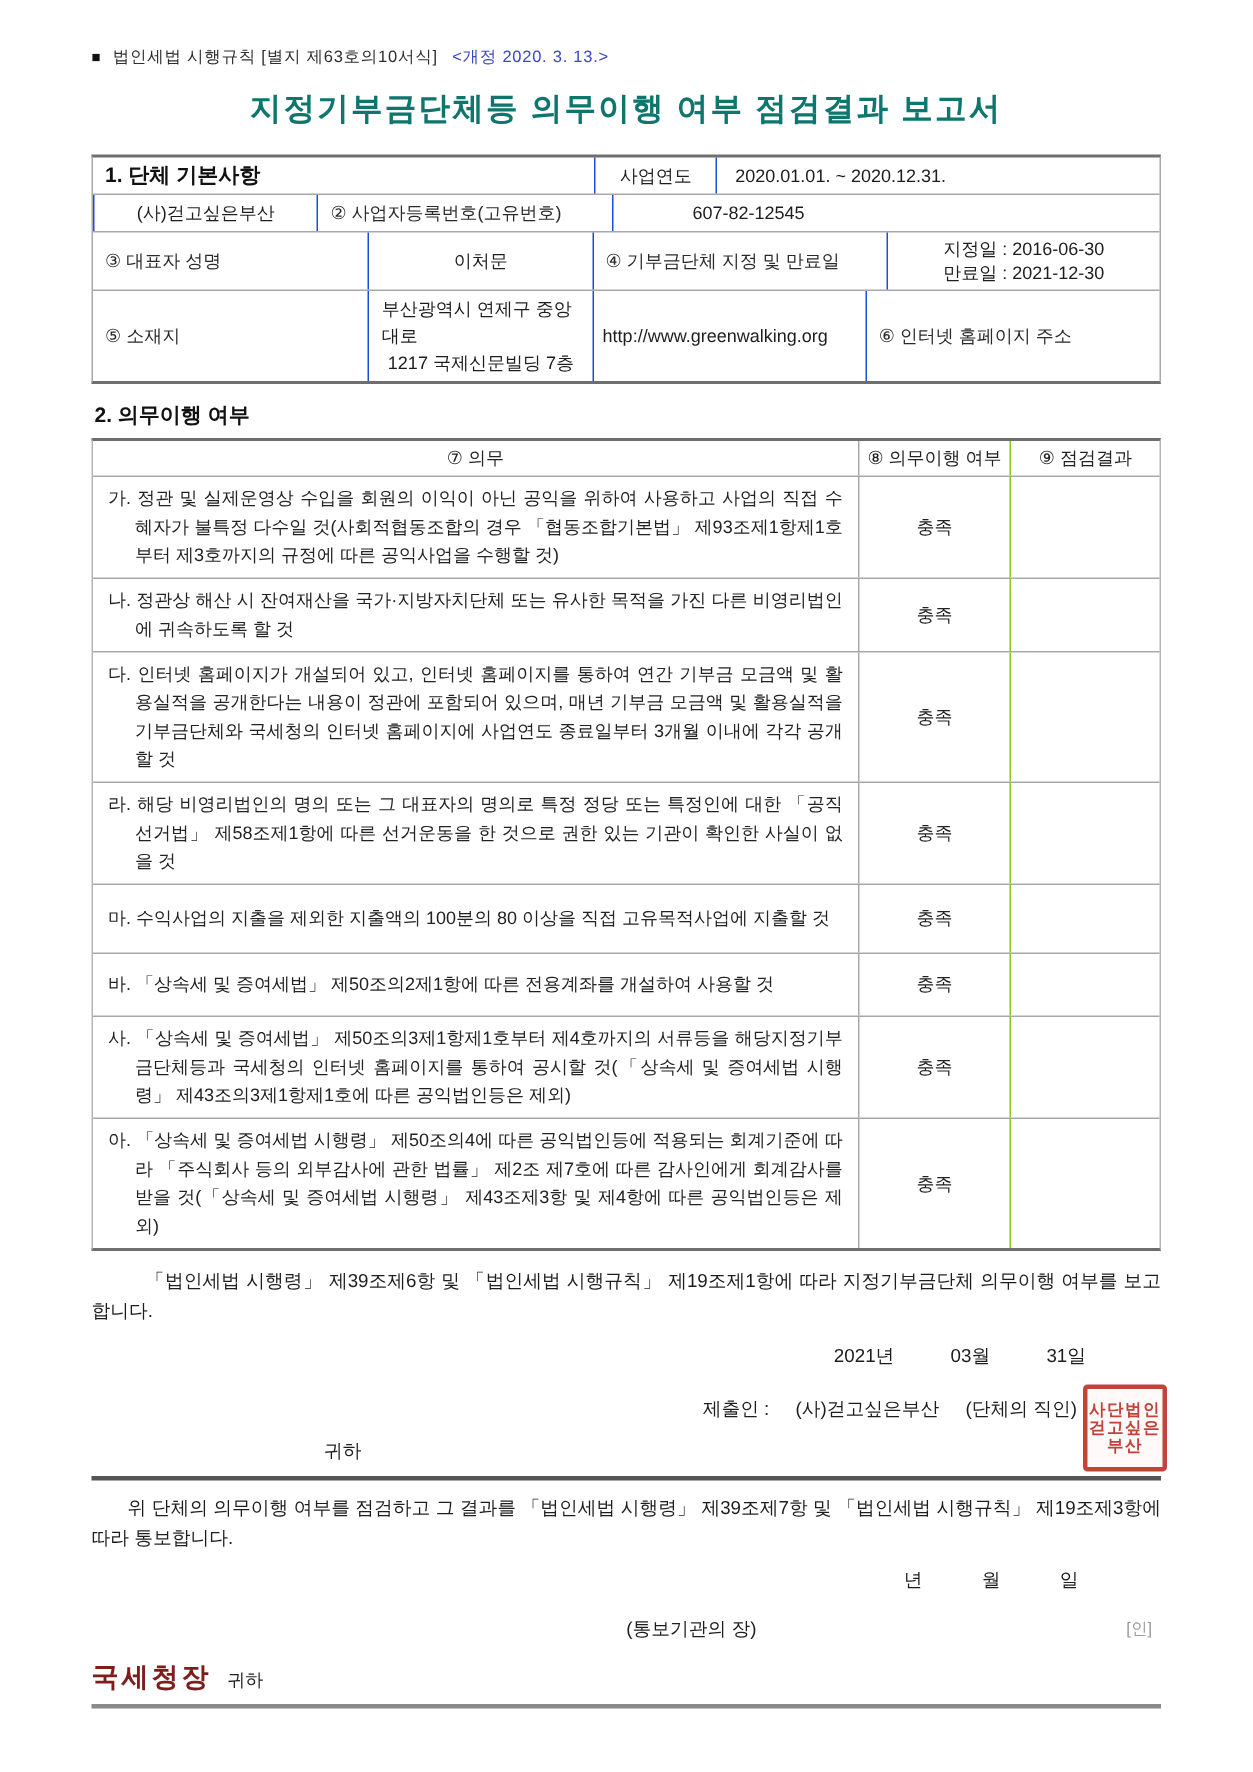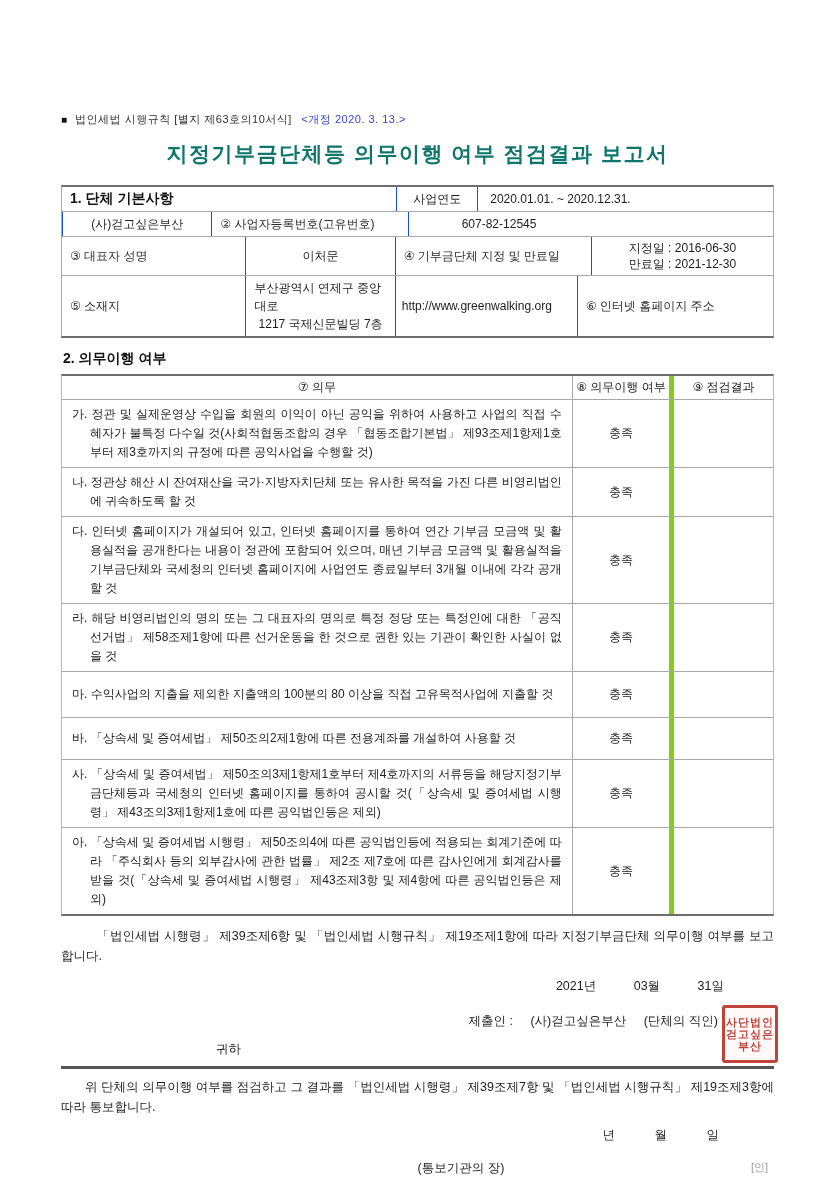--- a/index.html
+++ b/index.html
@@ -1,20 +1,20 @@
 <!DOCTYPE html>
 <html><head>
 <meta charset="utf-8">
 <style>
   * { margin:0; padding:0; box-sizing:border-box; }
   html,body { background:#ffffff; }
   body { font-family:"Liberation Sans","DejaVu Sans",sans-serif; color:#1d1d1d; }
   .page {
     position:relative; width:835px; height:1181px; margin:0 auto;
-    background:#ffffff; padding:112px 61px 16px 61px; overflow:hidden;
+    background:#ffffff; padding:30px 61px 16px 61px; overflow:hidden;
   }
 
   
   .doc-ref { font-size:11px; color:#2e2e2e; letter-spacing:0.5px; margin-bottom:13px; }
   .doc-ref .sq { font-size:10px; margin-right:4px; color:#111; }
   .doc-ref .rev { color:#3a45c8; margin-left:6px; }
   .doc-title { text-align:center; font-size:21px; font-weight:bold; letter-spacing:1.5px; margin-bottom:17px; color:#0f766e; }
 
   
   .t1 { width:100%; border-top:2px solid #6e6e6e; border-bottom:2px solid #6e6e6e;
@@ -31,21 +31,21 @@
 
   
   .sec2-title { font-weight:bold; font-size:14px; color:#111; margin:12px 0 6px 2px; }
   .t2 { width:100%; border-top:2px solid #6e6e6e; border-bottom:2px solid #6e6e6e;
         border-left:1px solid #b5b5b5; border-right:1px solid #b5b5b5; font-size:12px; }
   .t2-head { display:flex; }
   .t2-row { display:flex; border-top:1px solid #a8a8a8; }
   .t2 .duty { width:71.7%; padding:5px 10px 5px 28px; text-indent:-18px; line-height:19px;
               text-align:justify; color:#222; }
   .t2 .duty-h { width:71.7%; text-align:center; text-indent:0; padding:3px 4px; }
-  .t2 .status { width:14.4%; border-left:1px solid #a8a8a8; border-right:5px solid #84cc16;
+  .t2 .status { width:14.4%; border-left:1px solid #a8a8a8; border-right:1px solid #84cc16;
                 display:flex; align-items:center; justify-content:center; color:#222; }
   .t2 .result { width:13.9%; display:flex; align-items:center; justify-content:center; }
   .t2-head .cellh { padding:3px 2px; display:flex; align-items:center; justify-content:center; color:#222; }
 
   
   .decl { font-size:12.5px; line-height:20px; margin-top:10px; text-indent:36px; color:#1d1d1d; text-align:justify; }
   .date-line { text-align:right; font-size:12.5px; margin-top:12px; padding-right:50px; color:#1d1d1d; }
   .date-line span { display:inline-block; margin-left:34px; }
   .submit-line { position:relative; text-align:right; font-size:12.5px; margin-top:14px; padding-right:56px; height:24px; line-height:24px; }
   .submit-line .gap { display:inline-block; margin-left:14px; }

